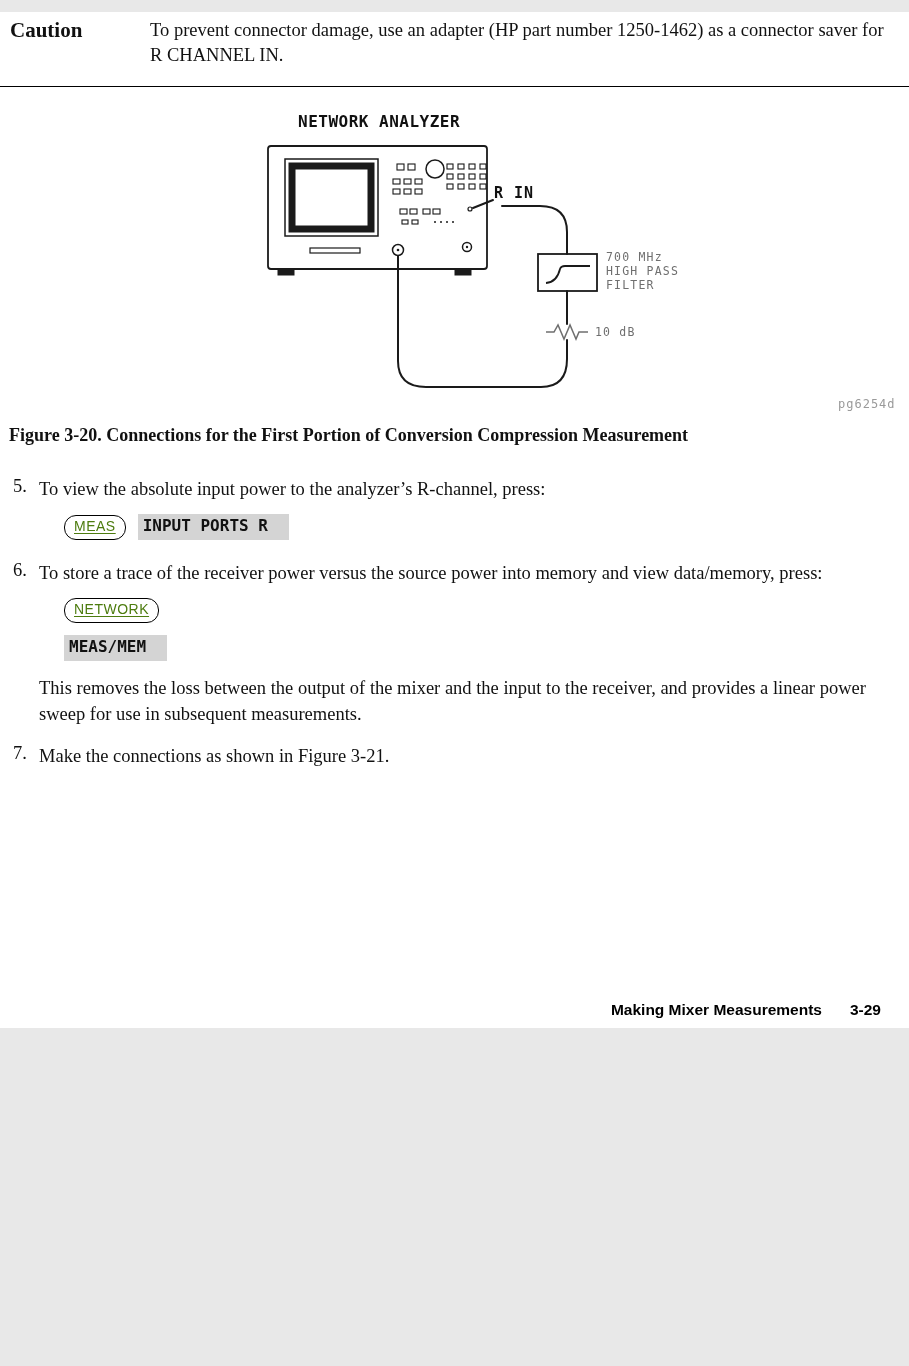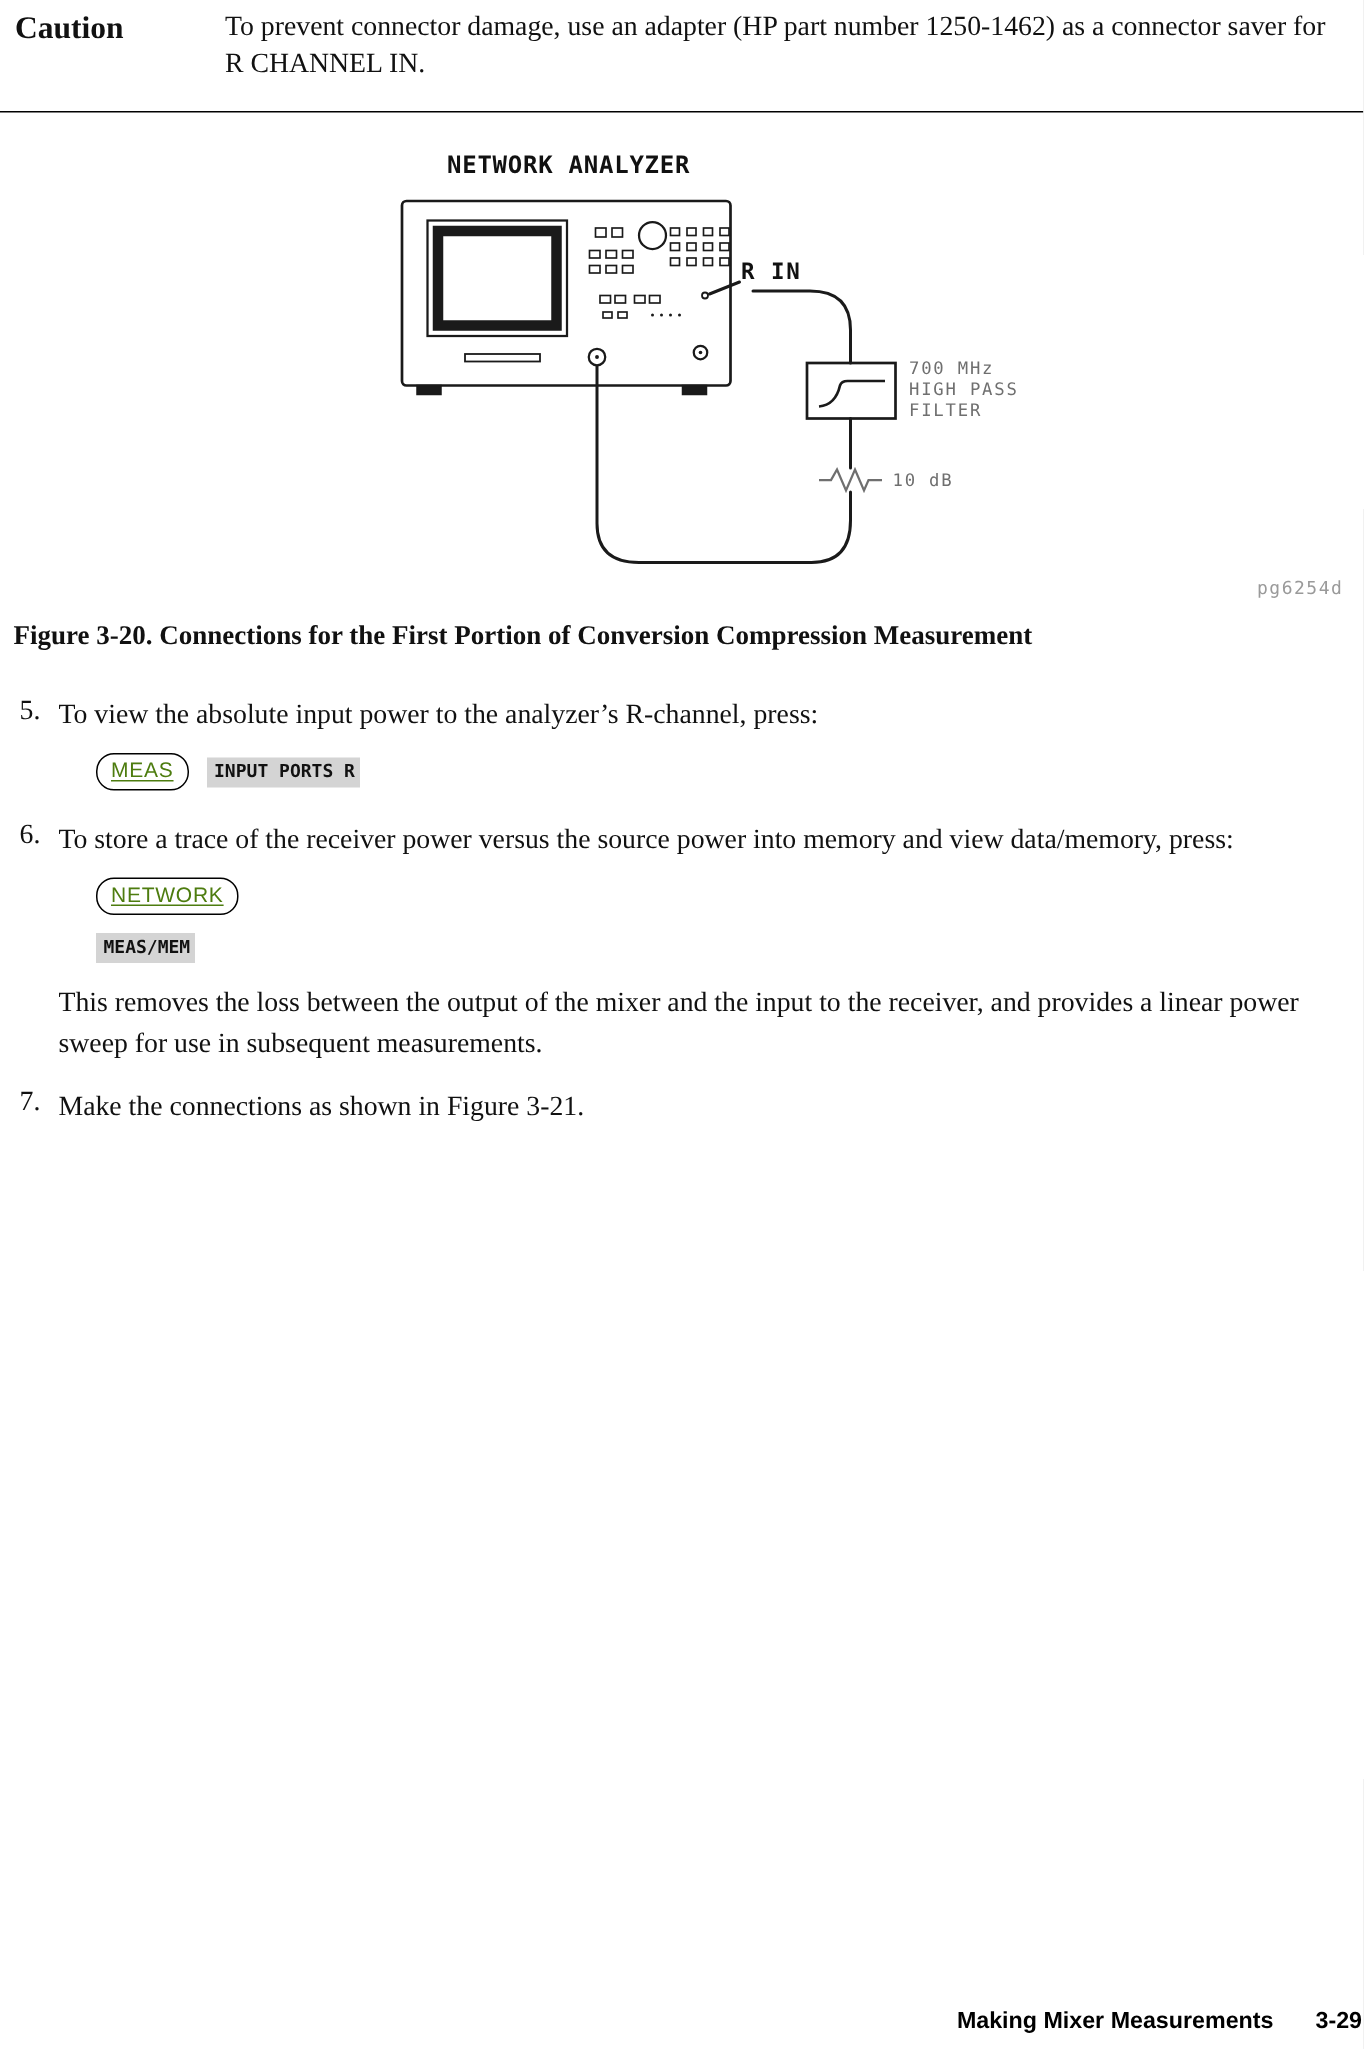--- a/index.html
+++ b/index.html
@@ -1,20 +1,20 @@
 <!DOCTYPE html>
 <html><head>
 <meta charset="utf-8">
 <style>
   html,body { margin:0; padding:0; background:#e8e8e8; }
   .page {
     position: relative;
     width: 909px;
-    height: 1366px;
-    margin: 0 auto;
+    height: 1016px;
+    margin: 12px auto;
     background: #ffffff;
     font-family: "Liberation Serif", serif;
     font-size: 18.5px;
     color: #111;
     overflow: hidden;
   }
 
   
   .caution-section {
     display: flex;
@@ -65,32 +65,32 @@
     font-family: "Liberation Sans", sans-serif;
     font-size: 14px;
     letter-spacing: 0.5px;
     color: #4d7c0f;
     text-decoration: underline;
     text-underline-offset: 2px;
   }
   .softkey {
     font-family: "DejaVu Sans Mono", monospace;
     font-weight: bold;
-    font-size: 12px;
+    font-size: 16px;
     background: #d4d4d4;
-    padding: 1px 3px 2px 5px;
+    padding: 1px 21px 2px 5px;
     white-space: pre;
   }
   .keycap + .softkey { margin-left: 12px; }
   .note-par { margin-top: 14px; width: 830px; line-height: 1.42; }
 
   
   .footer {
     position: absolute;
-    right: 1px;
+    right: 28px;
     bottom: 9px;
     font-family: "Liberation Sans", sans-serif;
     font-weight: bold;
     font-size: 15.5px;
     color: #000;
   }
   .footer .pgnum { margin-left: 28px; }
 </style>
 </head>
 <body>

